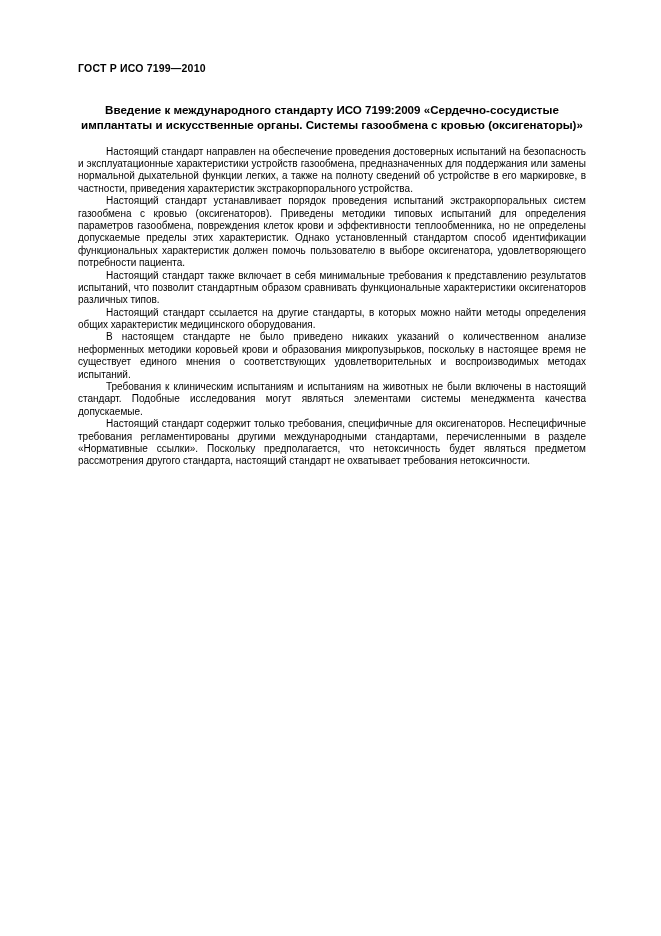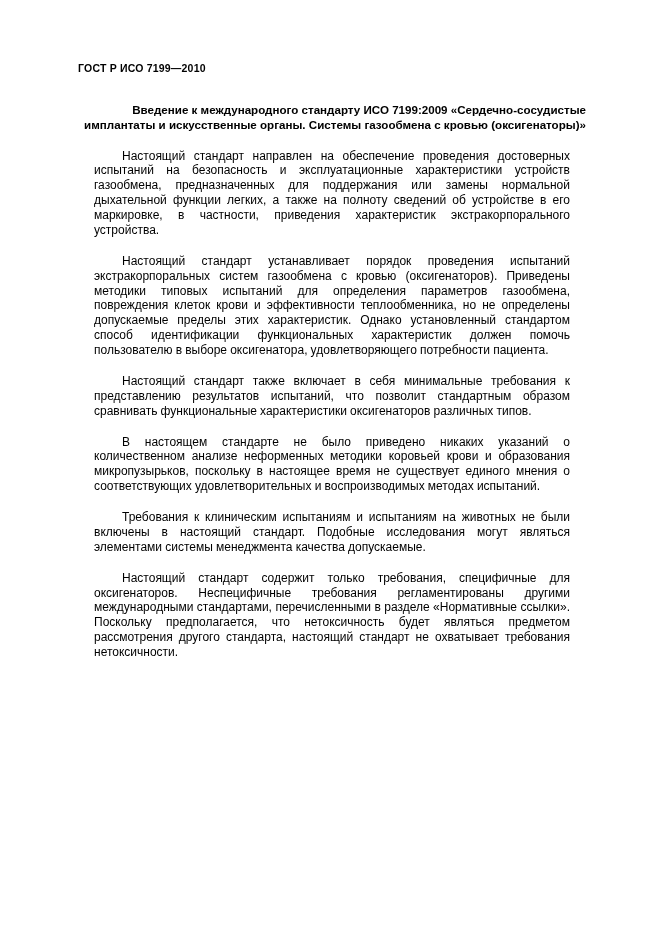--- a/index.html
+++ b/index.html
@@ -25,31 +25,31 @@
   }
   .doc-header {
     font-size: 10.5px;
     font-weight: bold;
     letter-spacing: 0.2px;
     margin: 0 0 28px 0;
   }
   .doc-title {
     font-size: 11.6px;
     font-weight: bold;
-    text-align: right;
+    text-align: center;
     line-height: 1.32;
     margin: 0 auto 13px auto;
     width: 100%;
   }
   .doc-body p {
-    font-size: 12px;
+    font-size: 10px;
     line-height: 1.24;
     text-align: justify;
     text-indent: 28px;
-    margin: 16px;
+    margin: 0;
     word-spacing: -0.2px;
   }
   .page-number {
     position: absolute;
     left: 78px;
     top: 871px;
     font-size: 11px;
     font-weight: normal;
   }
 </style>
@@ -59,20 +59,21 @@
 <div class="page">
   <div class="content">
     <div class="doc-header">ГОСТ Р ИСО 7199—2010</div>
 
     <div class="doc-title">Введение к международного стандарту ИСО 7199:2009 «Сердечно-сосудистые имплантаты и искусственные органы. Системы газообмена с кровью (оксигенаторы)»</div>
 
     <div class="doc-body">
       <p>Настоящий стандарт направлен на обеспечение проведения достоверных испытаний на безопасность и эксплуатационные характеристики устройств газообмена, предназначенных для поддержания или замены нормальной дыхательной функции легких, а также на полноту сведений об устройстве в его маркировке, в частности, приведения характеристик экстракорпорального устройства.</p>
       <p>Настоящий стандарт устанавливает порядок проведения испытаний экстракорпоральных систем газообмена с кровью (оксигенаторов). Приведены методики типовых испытаний для определения параметров газообмена, повреждения клеток крови и эффективности теплообменника, но не определены допускаемые пределы этих характеристик. Однако установленный стандартом способ идентификации функциональных характеристик должен помочь пользователю в выборе оксигенатора, удовлетворяющего потребности пациента.</p>
       <p>Настоящий стандарт также включает в себя минимальные требования к представлению результатов испытаний, что позволит стандартным образом сравнивать функциональные характеристики оксигенаторов различных типов.</p>
+      <p>Настоящий стандарт ссылается на другие стандарты, в которых можно найти методы определения общих характеристик медицинского оборудования.</p>
       <p>В настоящем стандарте не было приведено никаких указаний о количественном анализе неформенных методики коровьей крови и образования микропузырьков, поскольку в настоящее время не существует единого мнения о соответствующих удовлетворительных и воспроизводимых методах испытаний.</p>
       <p>Требования к клиническим испытаниям и испытаниям на животных не были включены в настоящий стандарт. Подобные исследования могут являться элементами системы менеджмента качества допускаемые.</p>
       <p>Настоящий стандарт содержит только требования, специфичные для оксигенаторов. Неспецифичные требования регламентированы другими международными стандартами, перечисленными в разделе «Нормативные ссылки». Поскольку предполагается, что нетоксичность будет являться предметом рассмотрения другого стандарта, настоящий стандарт не охватывает требования нетоксичности.</p>
     </div>
   </div>
 
   <div class="page-number">IV</div>
 </div>
 
 </body></html>

